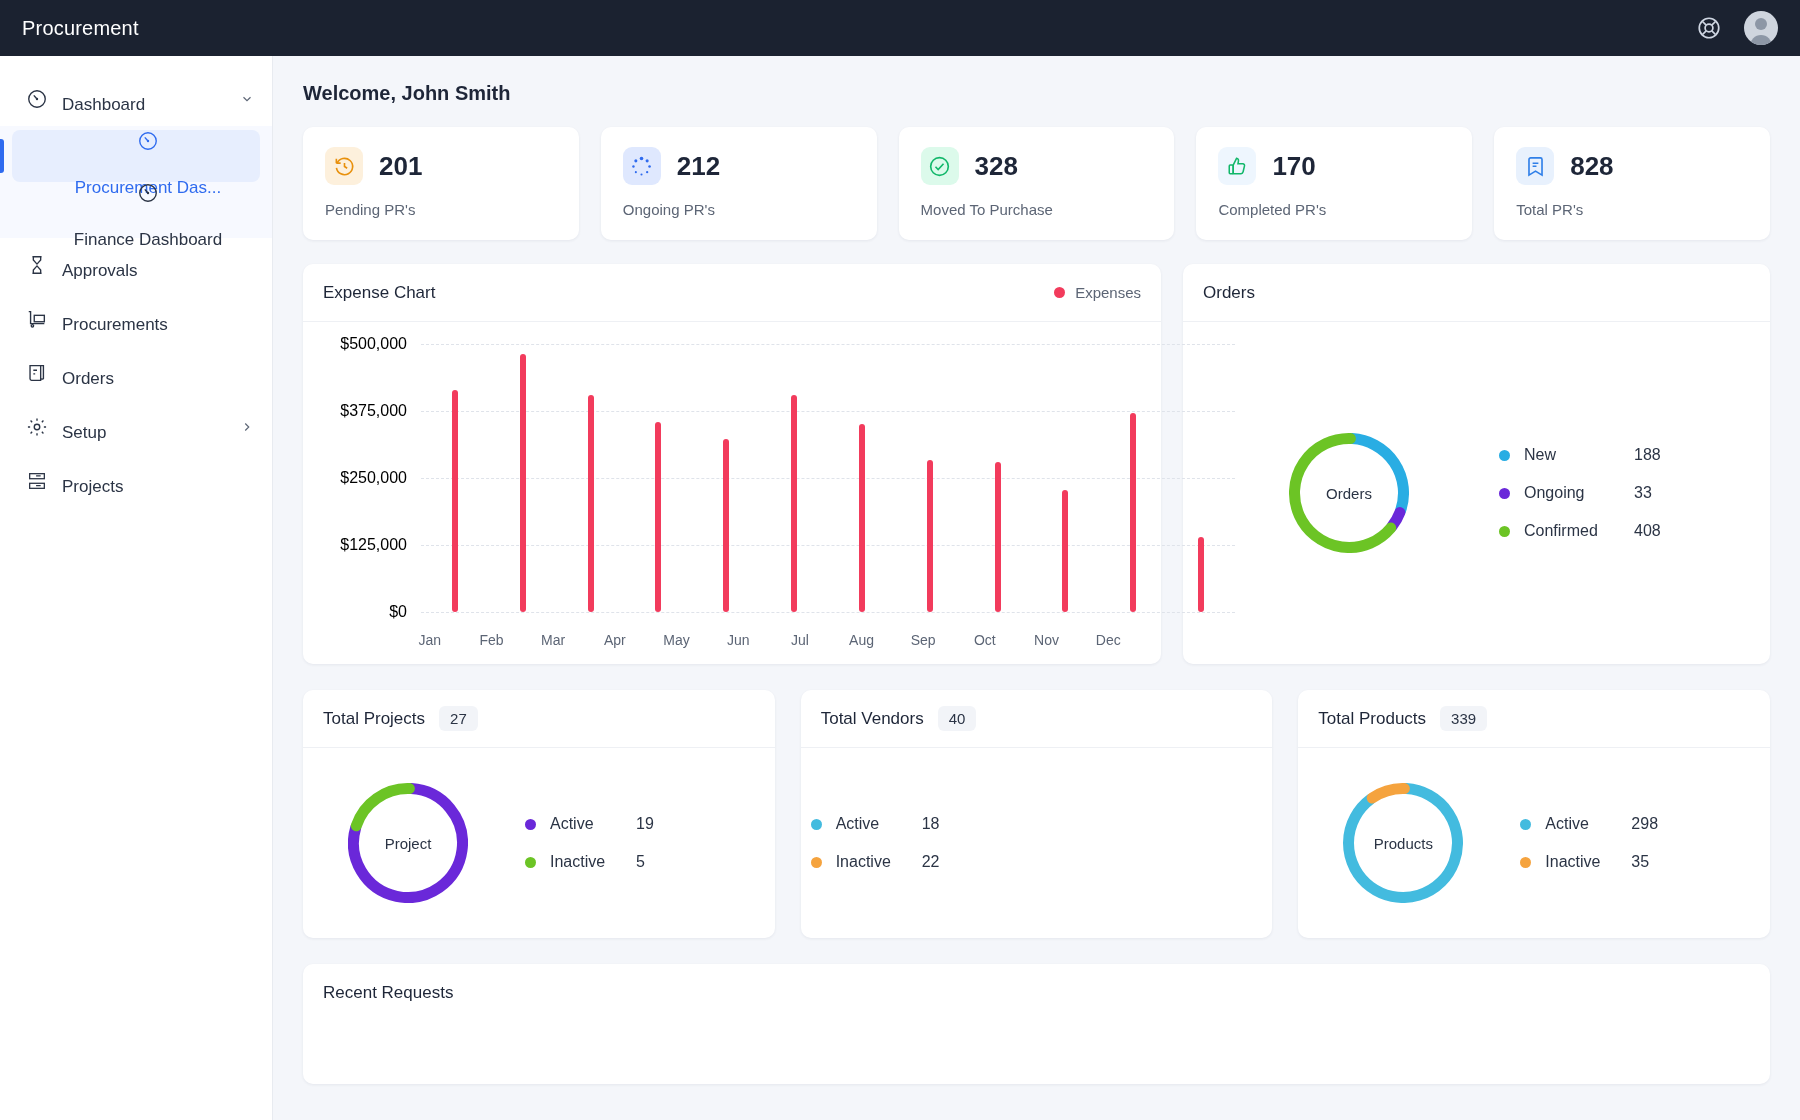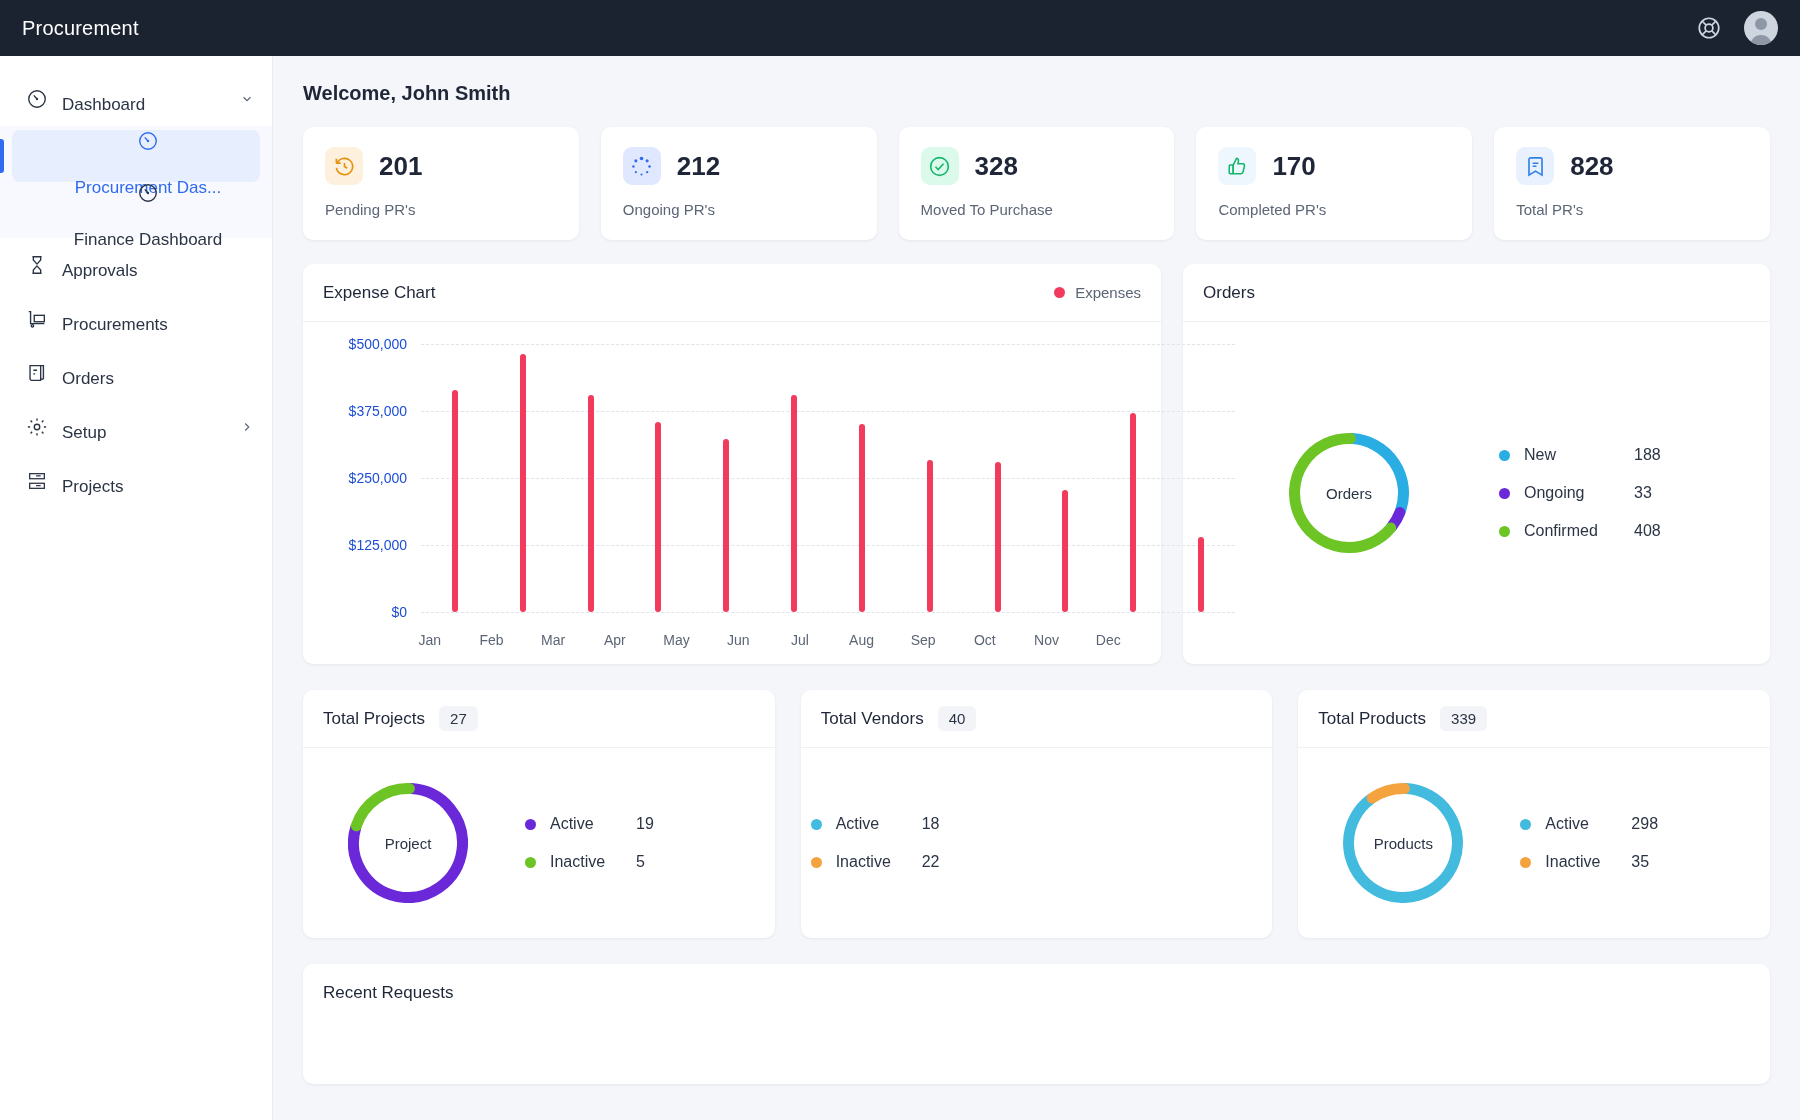--- a/index.html
+++ b/index.html
@@ -106,21 +106,21 @@
   .legend-inline span.t { font-size: 15px; color: #5c6575; }
 
   .expense-card { width: 858px; height: 400px; }
   .orders-card { flex: 1; height: 400px; }
 
   
   .plot { position: relative; height: 342px; padding: 22px 22px 0 22px; }
   .plot-inner { position: relative; width: 100%; height: 268px; }
   .ylab {
     position: absolute; right: 100%; transform: translateY(-50%);
-    font-size: 14px; color: #1d4ed8; white-space: nowrap; padding-right: 14px;
+    font-size: 16px; color: #000000; white-space: nowrap; padding-right: 14px;
   }
   .gridline {
     position: absolute; left: 0; right: 0; height: 0;
     border-top: 1px dashed #dfe3ea;
   }
   .bars { position: absolute; left: 0; right: 0; bottom: 0; top: 0; display: flex; }
   .barcell { flex: 1; display: flex; flex-direction: column; justify-content: flex-end; align-items: center; }
   .bar { width: 6px; border-radius: 3px; background: #f23b5c; }
   .xaxis { position: absolute; left: 96px; right: 22px; bottom: 16px; display: flex; }
   .xcell { flex: 1; text-align: center; font-size: 14px; color: #5c6575; }

